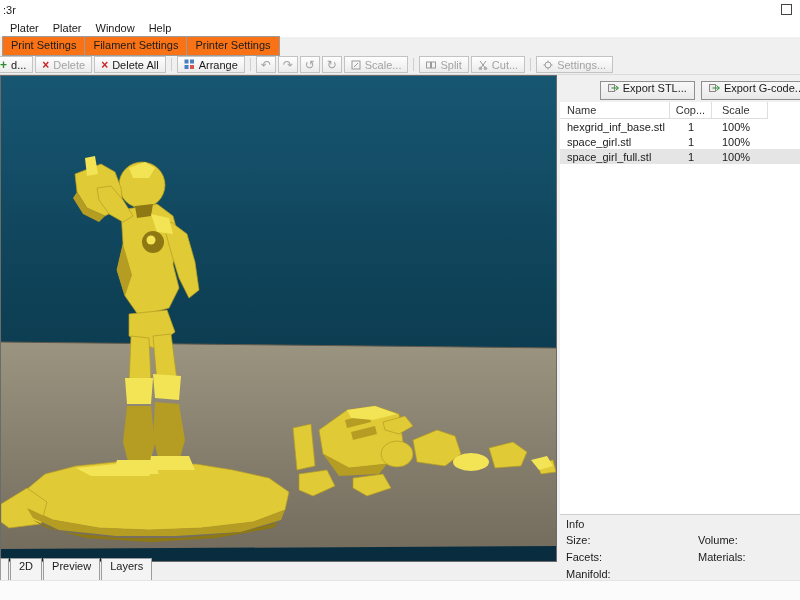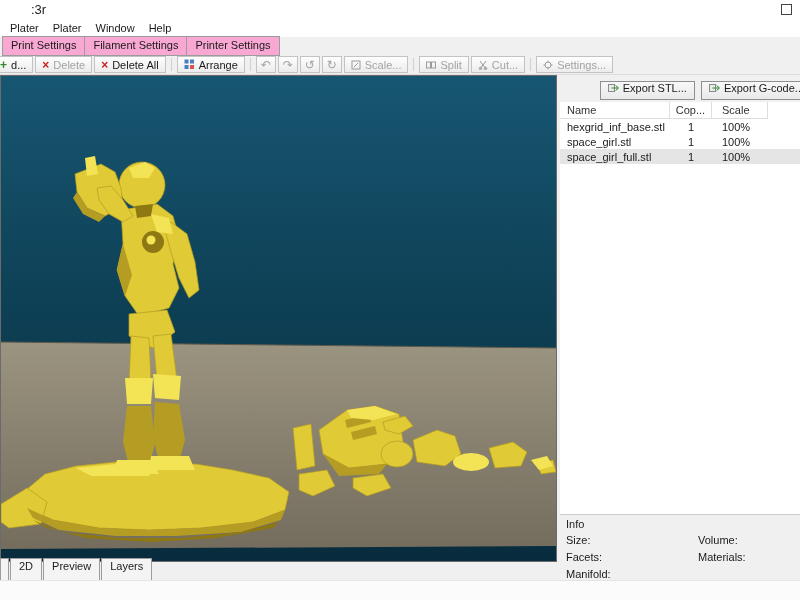--- a/index.html
+++ b/index.html
@@ -2,30 +2,30 @@
 <html><head>
 <meta charset="utf-8">
 <style>
   html,body{margin:0;padding:0;}
   .app{width:800px;height:600px;overflow:hidden;background:#f0f0f0;
        font-family:"Liberation Sans",sans-serif;font-size:11px;color:#1a1a1a;
        display:flex;flex-direction:column;position:relative;}
 
   
   .titlebar{height:20px;background:#ffffff;display:flex;align-items:center;padding:0 8px 0 3px;box-sizing:border-box;}
-  .titlebar .title{flex:1;font-size:13px;color:#222;margin-left:28px;}
+  .titlebar .title{flex:1;font-size:11px;color:#222;}
   .maxbox{width:9px;height:9px;border:1px solid #444;display:inline-block;}
 
   
   .menubar{height:17px;background:#ffffff;display:flex;align-items:center;padding-left:3px;}
   .menuitem{padding:0 7px;cursor:default;}
 
   
   .tabsrow{height:19px;background:#f0f0f0;display:flex;align-items:flex-end;padding-left:2px;}
-  .stab{border:1px solid #9c9c9c;background:#f9a8d4;height:17px;box-sizing:border-box;
+  .stab{border:1px solid #9c9c9c;background:#f97316;height:17px;box-sizing:border-box;
         padding:2px 8px 16px;margin-right:-1px;line-height:12px;white-space:nowrap;}
 
   
   .toolbar{height:20px;background:#f0f0f0;border-bottom:1px solid #dcdcdc;box-sizing:border-box;
            display:flex;align-items:center;gap:2px;padding-left:0;}
   .tbtn{display:flex;align-items:center;gap:4px;border:1px solid #c3c3c3;
         background:linear-gradient(#fefefe,#ececec);height:17px;padding:0 6px;box-sizing:border-box;white-space:nowrap;}
   .tbtn.disabled{color:#a3a3a3;}
   .tbtn.addcut{margin-left:-4px;padding-left:3px;}
   .ticon-x{color:#cc2222;font-weight:bold;font-size:12px;line-height:10px;}

